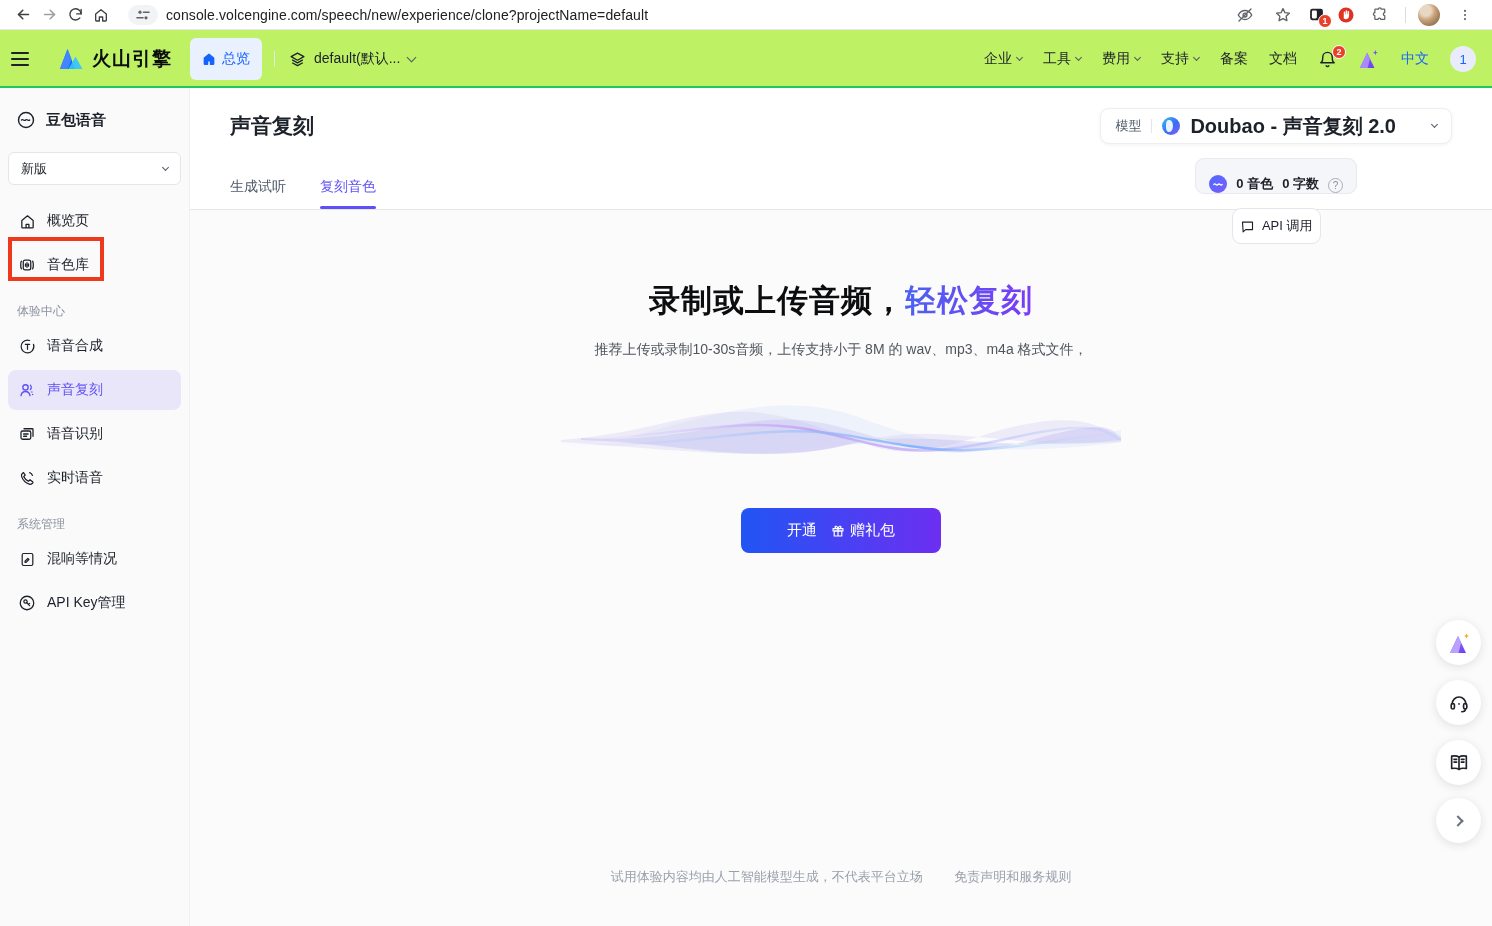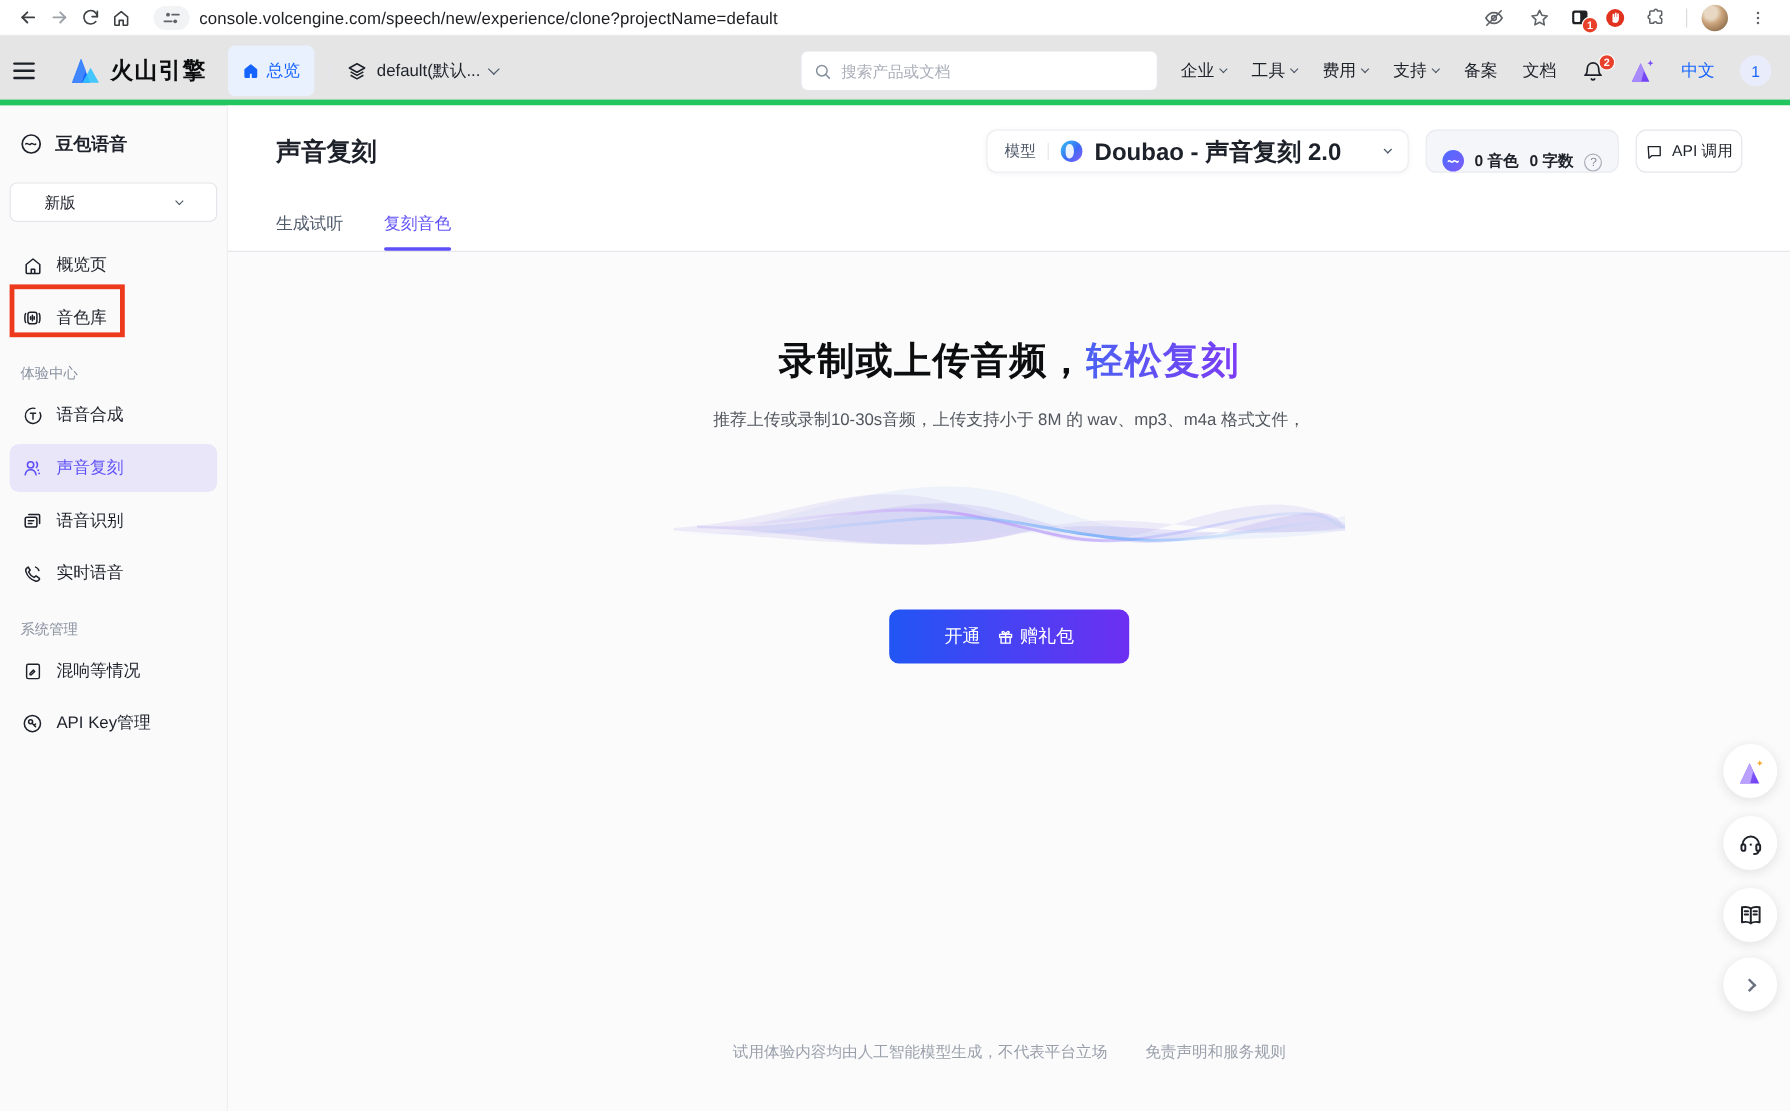--- a/index.html
+++ b/index.html
@@ -16,22 +16,22 @@
   .b-right { margin-left:auto; display:flex; align-items:center; gap:12px; padding-right:4px; }
   .badge { position:absolute; right:-7px; bottom:-5px; min-width:14px; height:14px; border-radius:8px;
            background:#e8402a; color:#fff; font-size:9px; font-weight:bold; display:flex;
            align-items:center; justify-content:center; padding:0 3px; border:1.5px solid #fff; }
   .relbox { position:relative; display:flex; }
   .vdiv { width:1px; height:16px; background:#dadce0; }
   .avatar-browser { width:22px; height:22px; border-radius:50%;
       background:radial-gradient(circle at 35% 30%, #e8d8c3 0 25%, #c9a27a 45%, #6e5437 100%); }
 
   
-  .topnav { position:absolute; top:30px; left:0; right:0; height:58px; background:#e5e5e5;
-            border-bottom:5px solid #22c55e; }
+  .topnav { position:absolute; top:30px; left:0; right:0; height:58px; background:#bef264;
+            border-bottom:2px solid #22c55e; }
   .tn-left { position:absolute; left:0; top:0; height:58px; display:flex; align-items:center; }
   .hamburger { width:40px; height:58px; display:flex; flex-direction:column; gap:4px; align-items:center; justify-content:center; cursor:pointer; }
   .hamburger i { display:block; width:18px; height:2px; background:#1d2129; border-radius:1px; }
   .brand { display:flex; align-items:center; gap:8px; margin-left:18px; }
   .brand-text { font-size:19px; font-weight:bold; color:#0c0d0e; letter-spacing:1px; }
   .overview-pill { display:flex; align-items:center; gap:6px; height:42px; padding:0 12px; margin-left:18px;
                    background:#eaf1fe; border-radius:6px; color:#1664ff; font-size:14px; cursor:pointer; }
   .tn-div { width:1px; height:16px; background:#e5e6eb; margin:0 14px 0 12px; }
   .project-select { display:flex; align-items:center; gap:8px; cursor:pointer; }
   .project-select .lbl { font-size:14px; color:#1d2129; }
@@ -48,38 +48,38 @@
   .tn-lang { font-size:14px; color:#1664ff; cursor:pointer; }
   .avatar-console { width:26px; height:26px; border-radius:50%; background:#e9edfb; color:#1664ff;
                     font-size:13px; display:flex; align-items:center; justify-content:center; cursor:pointer; }
 
   
   .sidebar { position:absolute; top:88px; left:0; width:190px; bottom:0; background:#fafafb;
              border-right:1px solid #f0f0f2; }
   .sb-product { display:flex; align-items:center; gap:10px; padding:20px 0 0 16px; height:44px; }
   .sb-product span { font-size:15px; font-weight:bold; color:#1d2129; }
   .sb-version { margin:20px 8px 0; height:33px; background:#fff; border:1px solid #e5e6eb; border-radius:6px;
-                display:flex; align-items:center; justify-content:space-between; padding:0 28px; cursor:pointer; }
+                display:flex; align-items:center; justify-content:space-between; padding:0 12px; cursor:pointer; }
   .sb-version span { font-size:13px; color:#1d2129; }
   .sb-item { display:flex; align-items:center; gap:10px; height:40px; margin:4px 8px 0; padding:0 9px;
              border-radius:8px; font-size:14px; color:#1d2129; cursor:pointer; }
   .sb-item.first { margin-top:16px; }
   .sb-item.active { background:#e9e6fa; color:#5e50f6; font-weight:500; }
   .sb-item .ic { width:20px; display:flex; justify-content:center; }
   .sb-label { font-size:12px; color:#8a919f; padding:18px 0 2px 17px; }
 
   
   .annotation { position:absolute; left:8px; top:237px; width:96px; height:44px;
                 border:4px solid #ee3a1c; pointer-events:none; z-index:50; }
 
   
   .main { position:absolute; top:88px; left:190px; right:0; bottom:0; background:#fbfbfc; }
   .main-header { position:relative; height:122px; background:#fff; border-bottom:1px solid #e5e6eb; }
   .page-title { position:absolute; left:40px; top:24px; font-size:21px; font-weight:bold; color:#1d2129; }
-  .controls { position:absolute; top:20px; right:40px; display:flex; gap:14px; align-items:center; }
+  .controls { position:absolute; top:20px; right:40px; display:flex; gap:14px; align-items:center;flex-direction:column; }
   .model-pill { display:flex; align-items:center; height:36px; background:#fff; border:1px solid #eceef2;
                 border-radius:9px; box-shadow:0 1px 4px rgba(0,0,0,.05); padding:0 14px; gap:10px; cursor:pointer; }
   .model-pill .mlabel { font-size:13px; color:#4e5969; }
   .model-pill .mdiv { width:1px; height:14px; background:#e5e6eb; }
   .model-pill .mvalue { font-size:20px; font-weight:bold; color:#1d2129; margin-right:26px; }
   .doubao-logo { width:18px; height:18px; border-radius:50%;
                  background:linear-gradient(135deg,#35c3f3 0%,#3b6bf6 55%,#8b5cf6 100%); position:relative; }
   .doubao-logo::after { content:""; position:absolute; left:4px; top:3px; width:7px; height:12px;
                  border-radius:50% 60% 60% 50%; background:rgba(255,255,255,.9); }
   .stats-pill { display:flex; align-items:flex-end; gap:9px; height:36px; background:#f5f6fa;
@@ -228,27 +228,20 @@
         <svg width="17" height="17" viewBox="0 0 24 24" fill="none" stroke="#1d2129" stroke-width="1.8" stroke-linejoin="round">
             <path d="M12 3 21 8l-9 5-9-5z"></path>
             <path d="M4.5 12.5 12 16.7l7.5-4.2"></path>
             <path d="M4.5 16.5 12 20.7l7.5-4.2"></path>
           </svg>
         <span class="lbl">default(默认...</span>
         <span class="chev"></span>
       </div>
     </div>
 
-    <div class="search-box">
-      <svg width="15" height="15" viewBox="0 0 24 24" fill="none" stroke="#86909c" stroke-width="2" stroke-linecap="round">
-          <circle cx="11" cy="11" r="7"></circle>
-          <path d="M16.5 16.5 21 21"></path>
-        </svg>
-      <input type="text" placeholder="搜索产品或文档" style="">
-    </div>
 
     <div class="tn-right">
       <div class="tn-link">
           <span>企业</span>
           <span class="chev sm"></span>
         </div>
       <div class="tn-link">
           <span>工具</span>
           <span class="chev sm"></span>
         </div>

